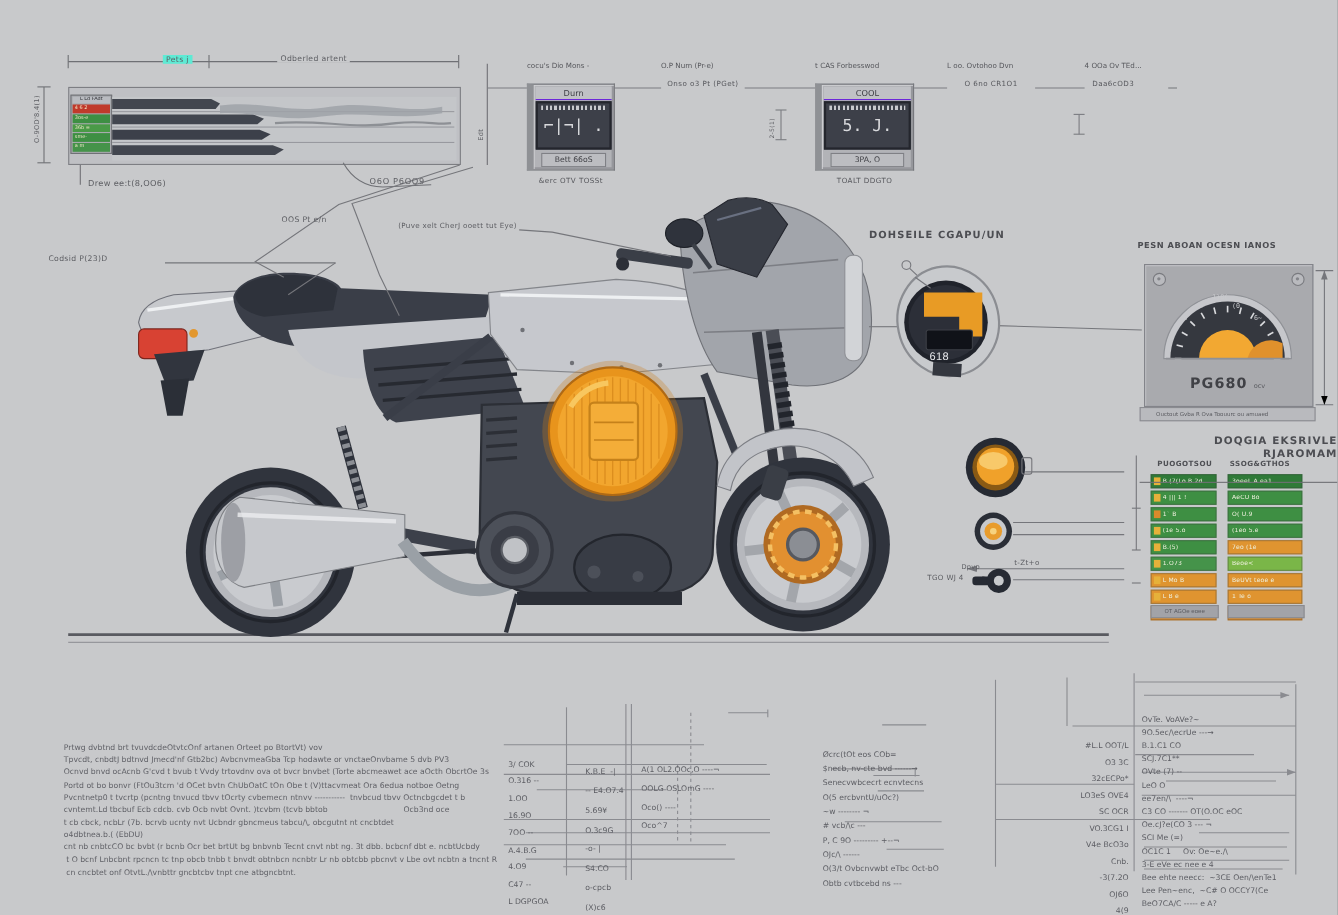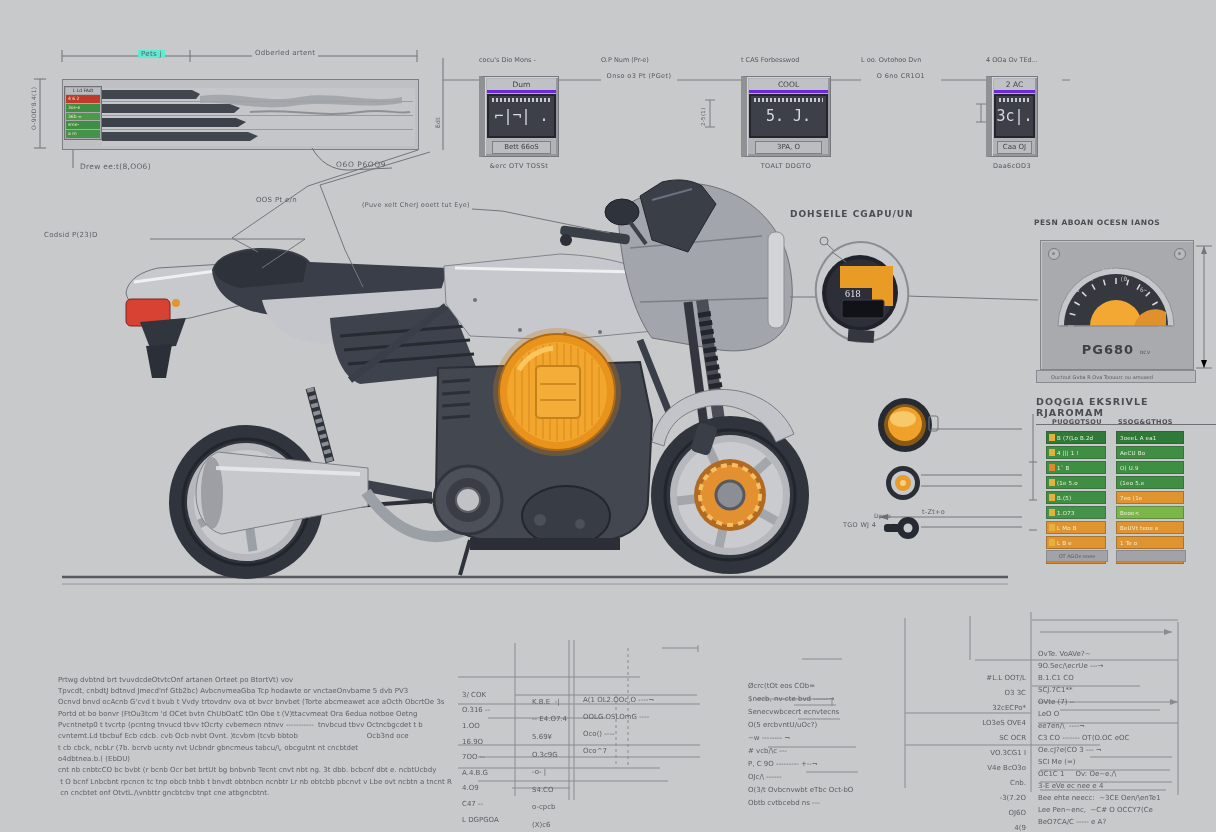--- a/index.html
+++ b/index.html
@@ -20,21 +20,21 @@
   
   .gauges > div.gauge{position:absolute;top:56px;z-index:1;}
   .gauges > div.gauge:nth-of-type(1){left:479px;width:80px;}
   .gauges > div.gauge:nth-of-type(2){left:601px;width:76px;}
   .gauges > div.gauge:nth-of-type(3){left:741px;width:90px;}
   .gauges > div.gauge:nth-of-type(4){left:861px;width:80px;}
   .gauges > div.gauge:nth-of-type(5){left:986px;width:52px;}
   .g-callout{font-size:6.5px;color:#56575c;height:11px;white-space:nowrap;overflow:visible;}
   .g-box{margin-top:9px;background:#b2b3b7;border:1px solid #77787d;border-left:6px solid #8f9195;
          box-shadow:inset 1px 1px 0 #d2d3d6, inset -2px -2px 0 #96979c;padding:2px;}
-  .g-head{text-align:center;font-size:7.5px;color:#3d3e44;background:#c0c1c5;border-bottom:3px solid #6d28d9;line-height:11px;height:11px;overflow:hidden;}
+  .g-head{text-align:center;font-size:7.5px;color:#3d3e44;background:#c0c1c5;border-bottom:1px solid #6d28d9;line-height:11px;height:11px;overflow:hidden;}
   .g-screen{height:40px;background:#3d4049;border:2px solid #24262d;position:relative;margin-top:1px;}
   .g-ruler{height:4px;margin:2px 3px 0 3px;background:repeating-linear-gradient(90deg,#c8c9cd 0 2px,#3d4049 2px 4px);}
   .g-digits{font-family:"DejaVu Sans Mono",monospace;color:#d8d9dc;font-size:15px;text-align:center;line-height:28px;}
   .g-plate{margin:3px auto 0;width:82%;background:#bcbdc1;border:1px solid #7f8085;text-align:center;
            font-size:7px;color:#404146;line-height:11px;height:11px;overflow:hidden;}
   .g-caption{margin-top:5px;text-align:center;font-size:6.5px;color:#56575c;letter-spacing:.4px;white-space:nowrap;}
 
   
   .rplate{left:1040px;top:240px;width:152px;height:128px;background:#a9aaae;border:1px solid #83848a;
           box-shadow:inset 1px 1px 0 #c2c3c7;z-index:1;}
@@ -83,21 +83,21 @@
       
         <div class="lg-row" style="background: rgb(62, 143, 67);"><span>3os-e</span></div>
       
         <div class="lg-row" style="background: rgb(74, 154, 71);"><span>36b =</span></div>
       
         <div class="lg-row" style="background: rgb(62, 143, 67);"><span>sme-</span></div>
       
         <div class="lg-row" style="background: rgb(69, 147, 74);"><span>a m</span></div>
       </div>
   </div>
-  <div class="gtx" style="left:138px;top:50px;background:#5eead4;padding:0 3px;">Pets j</div>
+  <div class="gtx" style="left:148px;top:50px;background:#5eead4;padding:0 3px;">Pets j</div>
   <div class="gtx" style="left:252px;top:49px;background:#c8c9cb;padding:0 3px;">Odberled artent</div>
   <div class="gtx rot" style="left:30px;top:130px;font-size:6px;">O-9OD'8.4(1)</div>
   <div class="gtx rot" style="left:434px;top:128px;font-size:6px;">Edt</div>
   <div class="gtx" style="left:80px;top:162px;font-size:7.5px;">Drew ee:t(8,OO6)</div>
   <div class="gtx" style="left:336px;top:160px;font-size:7.5px;letter-spacing:.6px;">O6O P6OO9</div>
 
   <div class="gauges">
 
       <div class="gauge">
         <div class="g-callout">cocu's Dio Mons -</div>
@@ -130,57 +130,49 @@
         <div class="g-caption">TOALT DDGTO</div>
       </div>
 
       <div class="gauge">
         <div class="g-callout">L oo. Ovtohoo Dvn</div>
         <div class="g-caption">O 6no CR1O1</div>
       </div>
 
       <div class="gauge">
         <div class="g-callout">4 OOa Ov TEd...</div>
-        <div class="g-box">
-          <div class="g-head">2 AC</div>
-          <div class="g-screen">
-            <div class="g-ruler"></div>
-            <div class="g-digits">3c|.</div>
-          </div>
-          <div class="g-plate">Caa OJ EP</div>
-        </div>
         <div class="g-caption">Daa6cOD3</div>
       </div>
     </div>
   <div class="gtx rot" style="left:700px;top:126px;font-size:5.5px;">2-5(1)</div>
 
   <div class="gtx" style="left:44px;top:231px;">Codsid P(23)D</div>
   <div class="gtx" style="left:256px;top:196px;">OOS Pt e/n</div>
   <div class="gtx" style="left:362px;top:201px;font-size:6.5px;">(Puve xelt CherJ ooett tut Eye)</div>
 
   <div class="ttl" style="left:790px;top:209px;font-size:9px;">DOHSEILE CGAPU/UN</div>
-  <div class="gtx" style="left:845px;top:288px;font-family:Liberation Serif, serif;font-size:10px;color:#e6e7ea;z-index:3;">618</div>
+  <div class="gtx" style="left:845px;top:319px;font-family:Liberation Sans, sans-serif;font-size:10px;color:#e6e7ea;z-index:3;">618</div>
 
   <div class="ttl" style="left:1034px;top:218px;font-size:7.5px;letter-spacing:.5px;">PESN ABOAN OCESN IANOS</div>
   <div class="abs rplate"></div>
   <div class="abs screw" style="left:1048px;top:248px;"></div>
   <div class="abs screw" style="left:1174px;top:248px;"></div>
   <div class="dial-lb" style="left:1076px;top:286px;">o</div>
   <div class="dial-lb" style="left:1090px;top:275px;">▫</div>
   <div class="dial-lb" style="left:1102px;top:267px;">1)8(</div>
   <div class="dial-lb" style="left:1120px;top:275px;">(0</div>
   <div class="dial-lb" style="left:1140px;top:286px;">6~</div>
   <div class="abs r-readout"><span>PG680</span> <span class="r-unit">ocv</span></div>
   <div class="abs r-footer">Ouctout Gvba R Ova Toouurc ou amuaed</div>
 
   <div class="gtx" style="left:922px;top:508px;font-size:6.5px;">t-Zt+o</div>
   <div class="gtx" style="left:874px;top:512px;font-size:6px;">Dpvp</div>
   <div class="gtx" style="left:843px;top:521px;font-size:6.5px;">TGO WJ 4</div>
 
-  <div class="ttl" style="left:1036px;top:396px;font-size:9.5px;border-bottom:1px solid #6f7075;padding-bottom:6px;">DOQGIA EKSRIVLE RJAROMAM</div>
+  <div class="ttl" style="left:1036px;top:396px;font-size:9.5px;border-bottom:1px solid #6f7075;padding-bottom:20px;text-align:right;">DOQGIA EKSRIVLE RJAROMAM</div>
   <div class="ct-head" style="left:1052px;top:418px;text-align:right;">PUOGOTSOU</div>
   <div class="ct-head" style="left:1118px;top:418px;">SSOG&amp;GTHOS</div>
   <div class="ctab-col" style="left:1046px;top:431px;width:60px;">
 
       <div class="ct-row" style="background: rgb(47, 122, 56);">
         <span class="ct-chip" style="background: rgb(230, 177, 58);"></span>
         <span class="ct-txt">B (7(Lo B.2d</span>
       </div>
 
       <div class="ct-row" style="background: rgb(62, 143, 67);">

